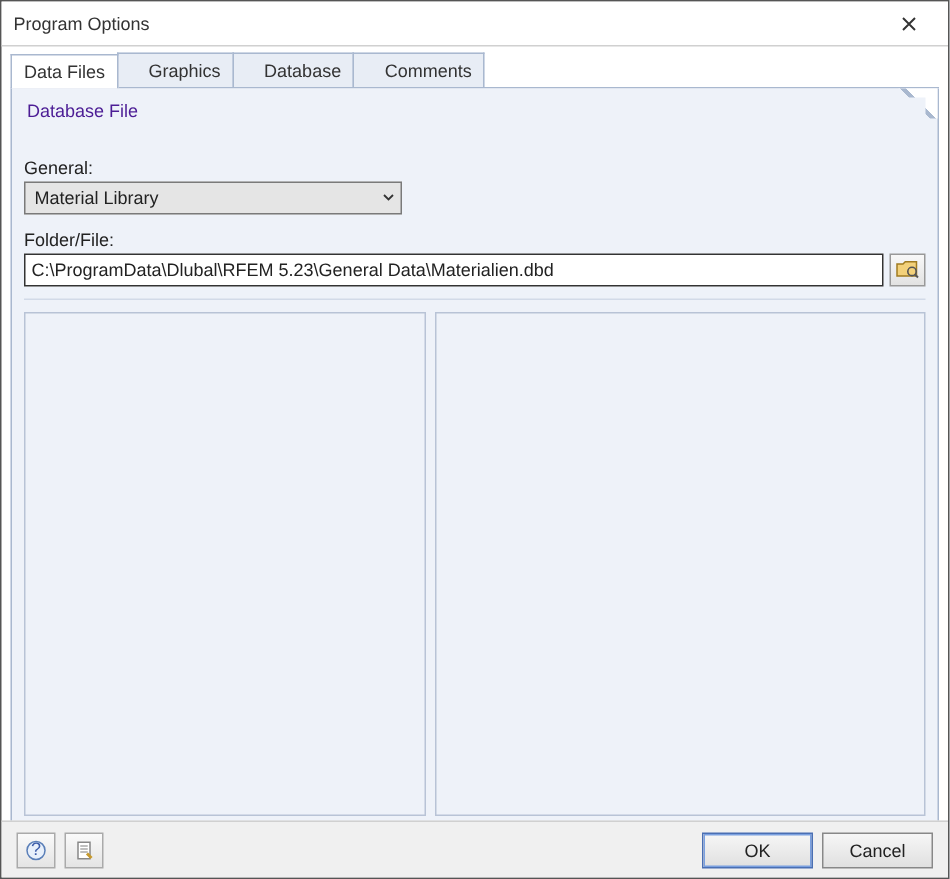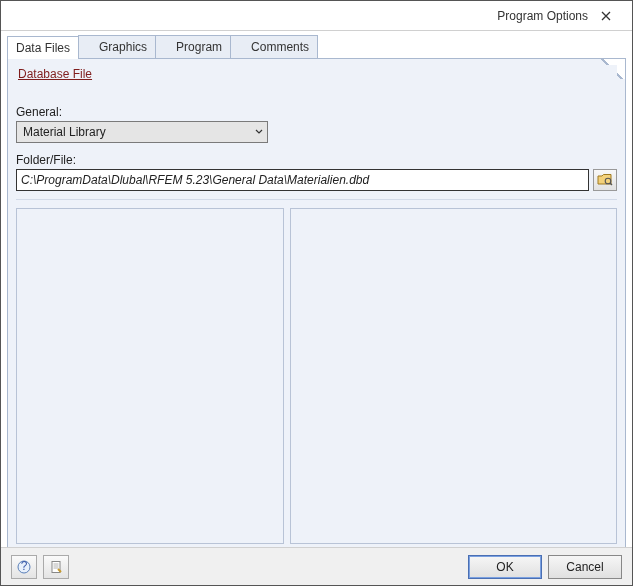--- a/index.html
+++ b/index.html
@@ -1,32 +1,32 @@
 <!DOCTYPE html>
 <html><head>
   <meta charset="utf-8">
   <style>
     * { box-sizing: border-box; margin: 0; padding: 0; font-family: "Segoe UI", Tahoma, sans-serif; font-size: 12px; }
     body { background: #ffffff; width: 633px; height: 586px; border: 1px solid #555; position: relative; }
-    .title-bar { height: 30px; display: flex; align-items: center; justify-content: flex-end; padding: 0 8px 0 8px; background: #ffffff; border-bottom: 1px solid #d0d0d0; }
+    .title-bar { height: 30px; display: flex; align-items: center; justify-content: space-between; padding: 0 8px 0 8px; background: #ffffff; border-bottom: 1px solid #d0d0d0; }
     .title-bar .title { color: #333; }
     .title-bar .close { width: 36px; height: 28px; display: flex; align-items: center; justify-content: center; font-size: 13px; color: #333; cursor: pointer; }
     .tab-area { margin: 4px 6px 0 6px; }
     .tab-row { display: flex; align-items: flex-start; border-bottom: 1px solid #a9b8cf; }
     .tab { padding: 4px 8px; background: #f0f4fa; border: 1px solid #a9b8cf; border-bottom: none; margin-right: -1px; color: #333; }
     .tab.active { background: #ffffff; position: relative; top: 1px; }
     .tab.inactive { background: #e8edf5; padding-left: 20px; }
     .tab-body { border: 1px solid #a9b8cf; border-top: none; background: #eef2f9; padding: 6px 8px 8px 8px; height: 492px; position: relative; }
-    .group-label { color: #7f1d1d; padding: 2px 2px 4px 2px; text-decoration: underline; margin-bottom: 20px; }
+    .group-label { color: #4c1d95; padding: 2px 2px 4px 2px; margin-bottom: 20px; }
     .section-top { background: #eef2f9; border-bottom: 1px solid #d2dae8; padding-bottom: 8px; position: relative; }
     .section-top::after { content: ""; position: absolute; top: -2px; right: -4px; width: 22px; height: 18px; background: linear-gradient(135deg, #eef2f9 48%, #a9b8cf 50%, #eef2f9 52%); display: none; }
     .field-label { color: #222; margin: 4px 0 2px 0; display: block; }
     .combo { width: 252px; height: 22px; background: #e5e5e5; border: 1px solid #7a7a7a; display: flex; align-items: center; justify-content: space-between; padding: 0 4px 0 6px; color: #222; gap: 32px; }
     .combo .chevron { font-size: 10px; color: #333; }
-    .folder-row { display: flex; gap: 4px; align-items: center; font-style: italic; }
+    .folder-row { display: flex; gap: 4px; align-items: center; }
     .text-input { flex: 1; height: 22px; background: #ffffff; border: 1px solid #333; padding: 0 4px; color: #222; display: flex; align-items: center; }
     .icon-btn { width: 24px; height: 22px; border: 1px solid #999; background: linear-gradient(#f8f8f8,#e2e2e2); display: flex; align-items: center; justify-content: center; }
     .panels { display: flex; gap: 6px; margin-top: 8px; }
     .panel { border: 1px solid #b8c3d6; background: #eef2f9; height: 336px; }
     .panel.left { width: 268px; }
     .panel.right { flex: 1; }
     .footer { position: absolute; left: 0; right: 0; bottom: 0; height: 38px; display: flex; align-items: center; justify-content: space-between; padding: 0 10px; background: #f0f0f0; border-top: 1px solid #d0d0d0; }
     .footer-left { display: flex; gap: 6px; }
     .footer-right { display: flex; gap: 6px; }
     .sq-btn { width: 26px; height: 24px; border: 1px solid #aaa; background: linear-gradient(#fafafa,#e4e4e4); display: flex; align-items: center; justify-content: center; }
@@ -44,21 +44,21 @@
     <svg width="10" height="10" viewBox="0 0 10 10">
         <path d="M1 1 L9 9 M9 1 L1 9" stroke="#333" stroke-width="1.3"></path>
       </svg>
   </div>
 </div>
 
 <div class="tab-area">
   <div class="tab-row">
     <div class="tab active"><span>Data Files</span></div>
     <div class="tab inactive"><span>Graphics</span></div>
-    <div class="tab inactive"><span>Program</span></div>
+    <div class="tab inactive"><span>Database</span></div>
     <div class="tab inactive"><span>Comments</span></div>
   </div>
   <div class="tab-body">
     <div class="corner-fold"></div>
     <div class="section-top">
       <div class="group-label">Database File</div>
       <span class="field-label">General:</span>
       <div class="combo">
         <span>Material Library</span>
         <span class="chevron">

